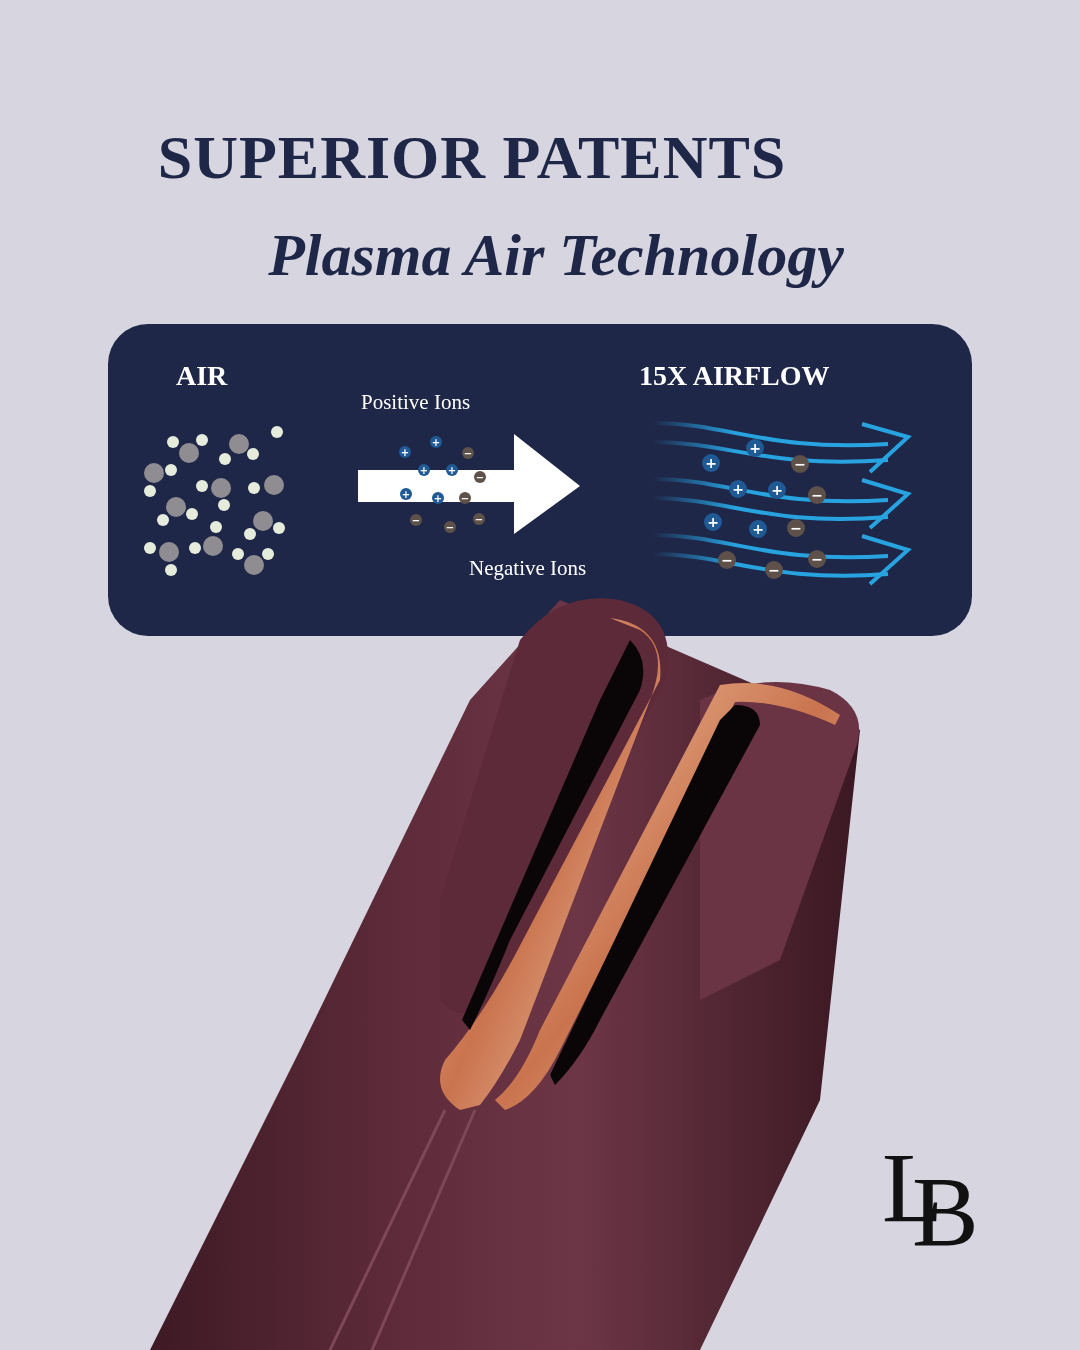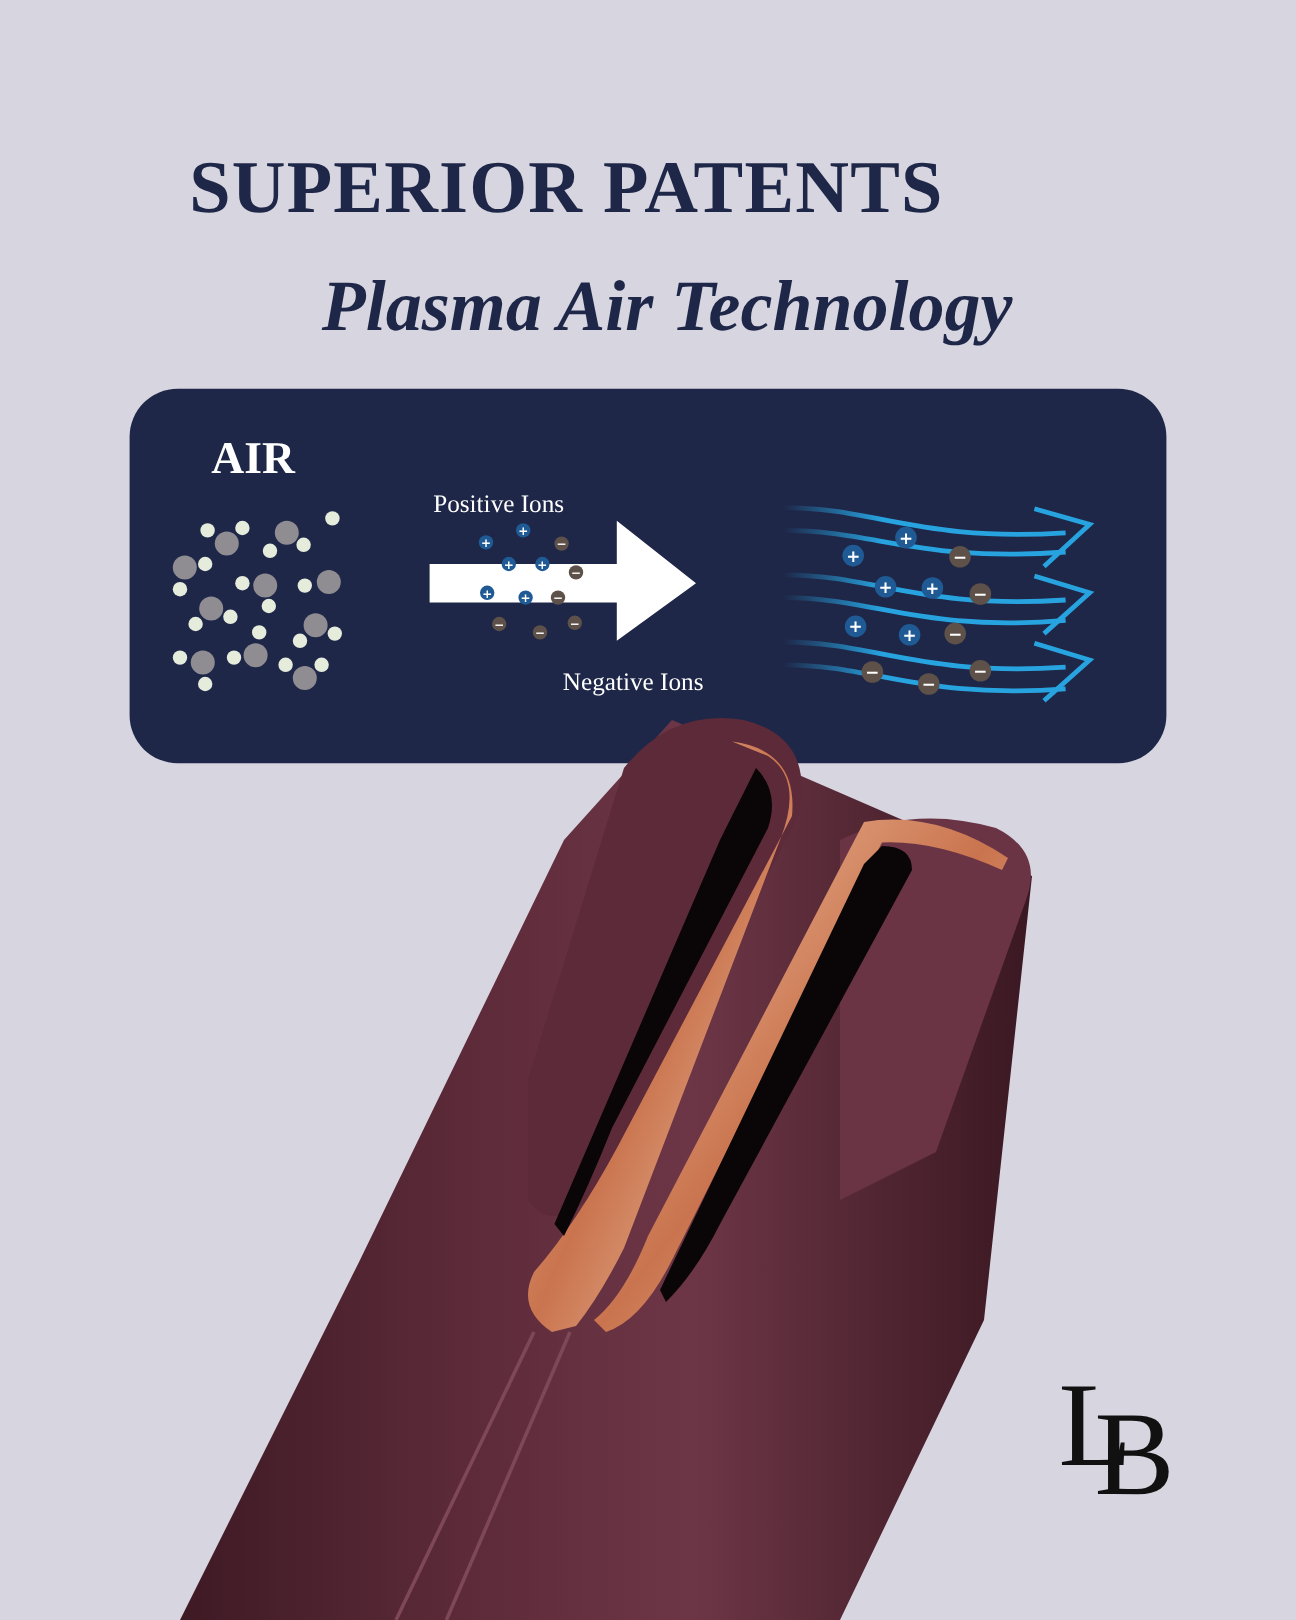--- a/index.html
+++ b/index.html
@@ -1,37 +1,38 @@
 <!DOCTYPE html>
 <html><head>
 <meta charset="utf-8">
 <style>
   html, body { margin:0; padding:0; }
   body { width:1080px; height:1350px; background:#d7d5e0; position:relative; overflow:hidden; font-family:"Liberation Serif","DejaVu Serif",serif; }
   .title { position:absolute; top:122px; left:0; width:944px; text-align:center; font-size:62px; font-weight:bold; color:#1e2748; letter-spacing:1px; margin:0; }
   .subtitle { position:absolute; top:205px; left:0; width:1080px; text-align:center; font-size:60px; font-style:italic; color:#1e2748; margin:16px; }
   .panel { position:absolute; left:108px; top:324px; width:864px; height:312px; background:#1e2748; border-radius:40px; }
-  .panel-label { position:absolute; color:#fff; font-weight:bold; font-size:38px; }
+  .panel-label { position:absolute; color:#fff; font-weight:bold; font-size:28px; }
   .ion-label { position:absolute; color:#fff; font-size:21px; }
   svg.abs { position:absolute; left:0; top:0; }
   .product { position:absolute; left:0; top:0; width:1080px; height:1350px; }
   .logo { position:absolute; left:882px; top:1130px; font-size:100px; color:#111; font-family:"Liberation Serif",serif; }
   .logo .l { position:absolute; left:0; top:0; }
   .logo .b { position:absolute; left:30px; top:24px; }
 </style>
 </head>
 <body>
 
 <h1 class="title">SUPERIOR PATENTS</h1>
 <h2 class="subtitle">Plasma Air Technology</h2>
 
 <div class="panel">
   <div class="panel-label" style="left:68px; top:36px;">AIR</div>
-  <div class="ion-label" style="left:253px; top:84px;">Positive Ions</div>
+  <div class="ion-label" style="left:253px; top:66px;">Positive Ions</div>
   <div class="ion-label" style="left:361px; top:232px;text-align:right;">Negative Ions</div>
+  <div class="panel-label" style="left:531px; top:36px;">15X AIRFLOW</div>
 
   <svg class="abs" width="864" height="312">
     <g fill="#e6ecdc">
       <circle cx="65" cy="118" r="6"></circle>
         <circle cx="94" cy="116" r="6"></circle>
       <circle cx="117" cy="135" r="6"></circle>
         <circle cx="145" cy="130" r="6"></circle>
       <circle cx="169" cy="108" r="6"></circle>
       <circle cx="63" cy="146" r="6"></circle>
         <circle cx="42" cy="167" r="6"></circle>

